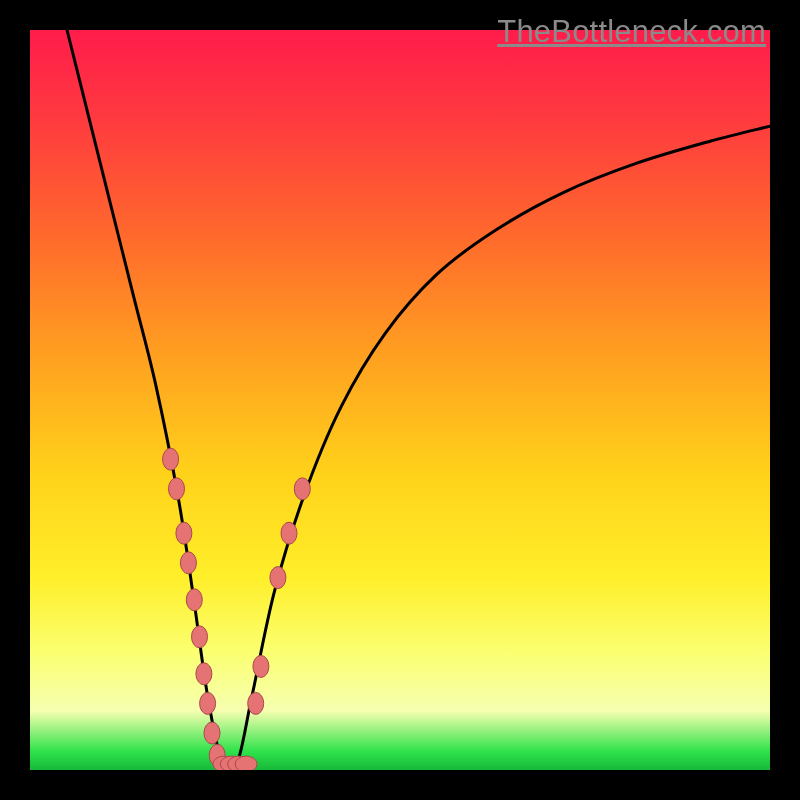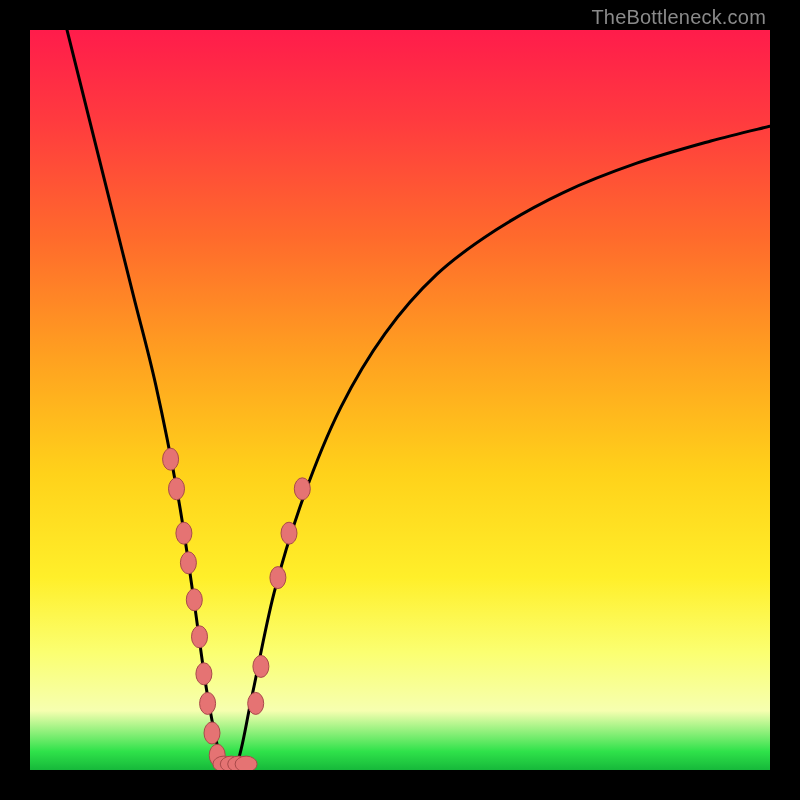--- a/index.html
+++ b/index.html
@@ -35,25 +35,26 @@
       #ffef2a 74%,
       #fbff70 84%,
       #f6ffb0 92%,
       #2fe24a 97.5%,
       #16b83a 100%
     );
   }
   .watermark {
     position: absolute;
     right: 34px;
-    top: 6px;
+    top: 14px;
     color: #8a8a8a;
-    font-size: 20px;
+    font-size: 31px;
     letter-spacing: 0.2px;
     z-index: 10;
+    text-decoration: underline;
   }
   svg.overlay {
     position: absolute;
     left: 0; top: 0;
     width: 100%;
     height: 100%;
     z-index: 5;
   }
 </style>
 </head>

